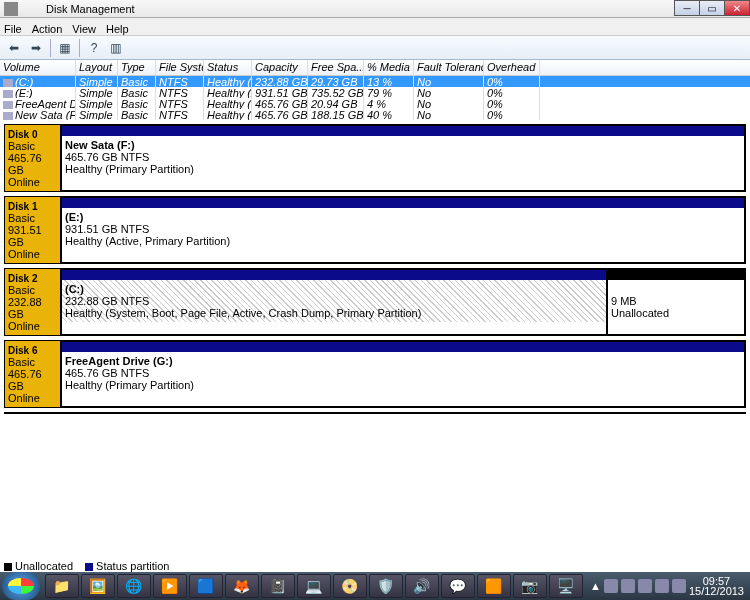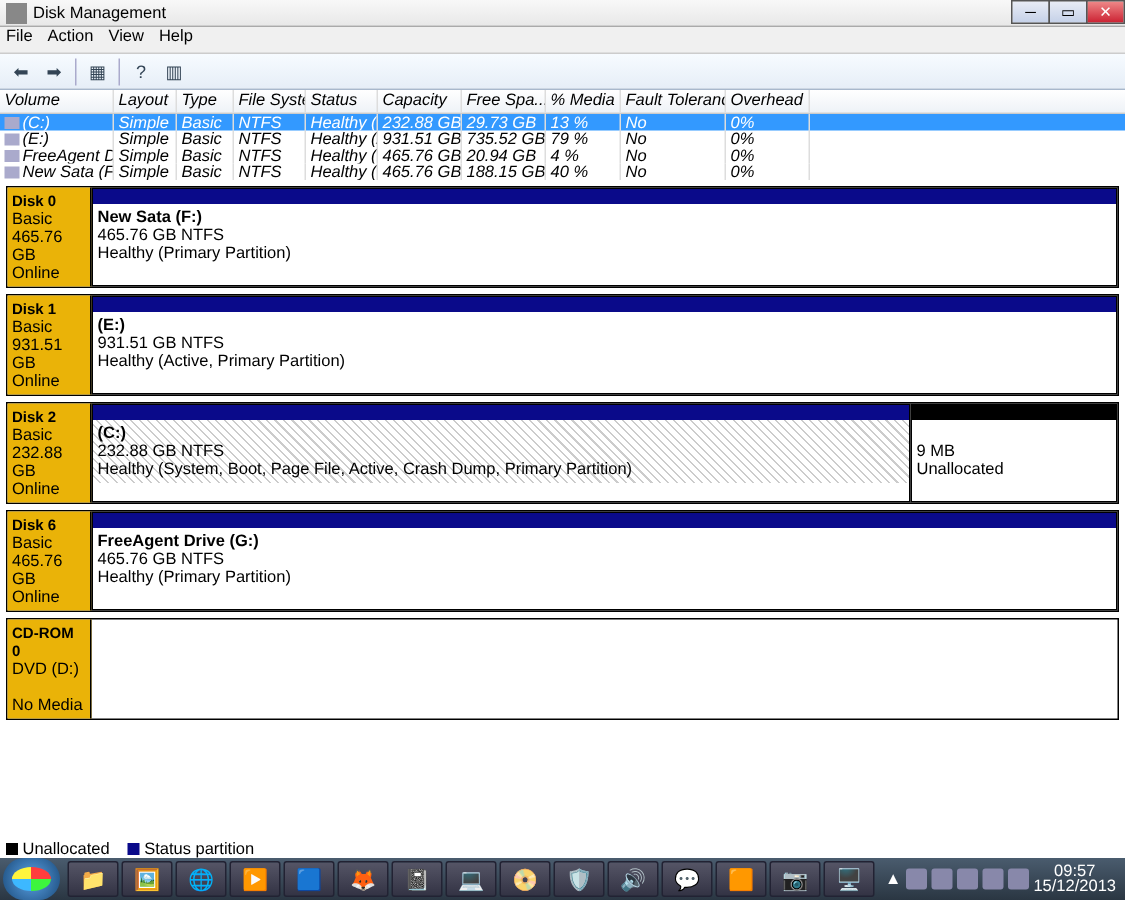--- a/index.html
+++ b/index.html
@@ -1,24 +1,24 @@
 <!DOCTYPE html>
 <html><head>
 <meta charset="utf-8">
 <style>
 * { margin:0; padding:0; box-sizing:border-box; font-family:"Segoe UI",Tahoma,sans-serif; font-size:11px; }
 body { background:#fff; width:750px; height:600px; overflow:hidden; position:relative; }
-.title-bar { height:18px; background:linear-gradient(#f8f8f8,#e8e8e8); border-bottom:1px solid #aaa; display:flex; align-items:center; padding:0 4px; position:relative; }
+.title-bar { height:18px; background:linear-gradient(#f8f8f8,#e8e8e8); border-bottom:1px solid #aaa; display:flex; align-items:center; padding:0 4px; position:relative;gap:24px; }
 .title-bar .icon { width:14px; height:14px; background:#888; margin-right:4px; }
 .window-ctrls { position:absolute; right:0; top:0; display:flex; }
 .window-ctrls div { width:26px; height:16px; border:1px solid #555; margin-left:-1px; display:flex; align-items:center; justify-content:center; font-size:10px; }
 .btn-min { background:linear-gradient(#e8ecf5,#c5d1e8); }
 .btn-max { background:linear-gradient(#e8ecf5,#c5d1e8); }
 .btn-close { background:linear-gradient(#e88,#c23); color:#fff; }
-.menu-bar { height:18px; background:#f0f0f0; display:flex; align-items:flex-start; padding:0 4px; gap:10px; border-bottom:1px solid #ccc; }
+.menu-bar { height:18px; background:#f0f0f0; display:flex; align-items:flex-end; padding:0 4px; gap:10px; border-bottom:1px solid #ccc; }
 .menu-bar span { cursor:default; }
 .toolbar { height:24px; background:linear-gradient(#f7fbff,#e6eef7); border-bottom:1px solid #a8b8cc; display:flex; align-items:center; padding:0 4px; gap:2px; }
 .toolbar .tbtn { width:20px; height:20px; border:1px solid transparent; display:flex; align-items:center; justify-content:center; color:#345; font-size:12px; }
 .toolbar .sep { width:1px; height:18px; background:#aac; margin:0 2px; }
 .volume-list { height:60px; overflow:hidden; font-size:10px;font-style:italic; }
 .vl-head { display:flex; background:linear-gradient(#fff,#eef2f7); border-bottom:1px solid #ccc; height:16px; }
 .vl-head div,.vl-row div { border-right:1px solid #ddd; padding:1px 3px; white-space:nowrap; overflow:hidden; }
 .vl-row { display:flex; height:11px; line-height:11px; }
 .vl-row.sel { background:#3399ff; color:#fff; }
 .dicon { display:inline-block; width:10px; height:8px; background:#aac; margin-right:2px; vertical-align:middle; }
@@ -173,21 +173,20 @@
     <div class="disk-block">
       <div class="disk-info"><b>Disk 6</b><br>Basic<br>465.76 GB<br>Online</div>
       <div class="part-area">
         <div class="part" style="flex:100">
           <div class="part-hdr"></div>
           <div class="part-body"><b>FreeAgent Drive  (G:)</b><br>465.76 GB NTFS<br>Healthy (Primary Partition)</div>
         </div>
       </div>
     </div>
     <div class="disk-block">
-      <div class="disk-info"><b>CD-ROM 0</b><br>DVD (D:)<br><br>No Media</div>
       <div class="part-area">
         <div style="flex:1"></div>
       </div>
     </div>
   </div>
 
 <div class="legend">
   <span><span class="sw" style="background:#000"></span><span>Unallocated</span></span>
   <span><span class="sw" style="background:#0a0a8a"></span><span>Status partition</span></span>
 </div>

